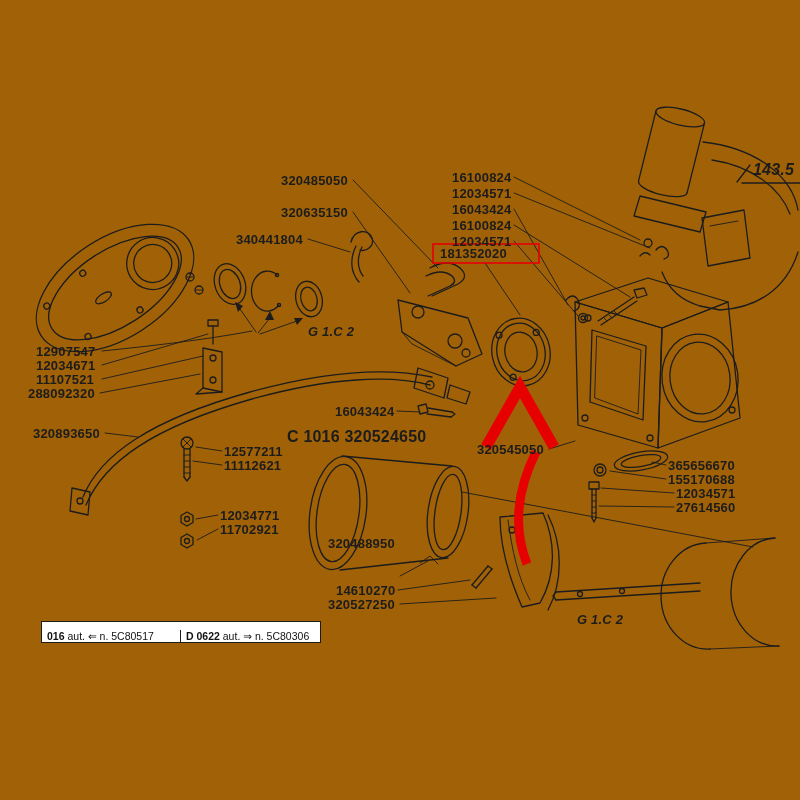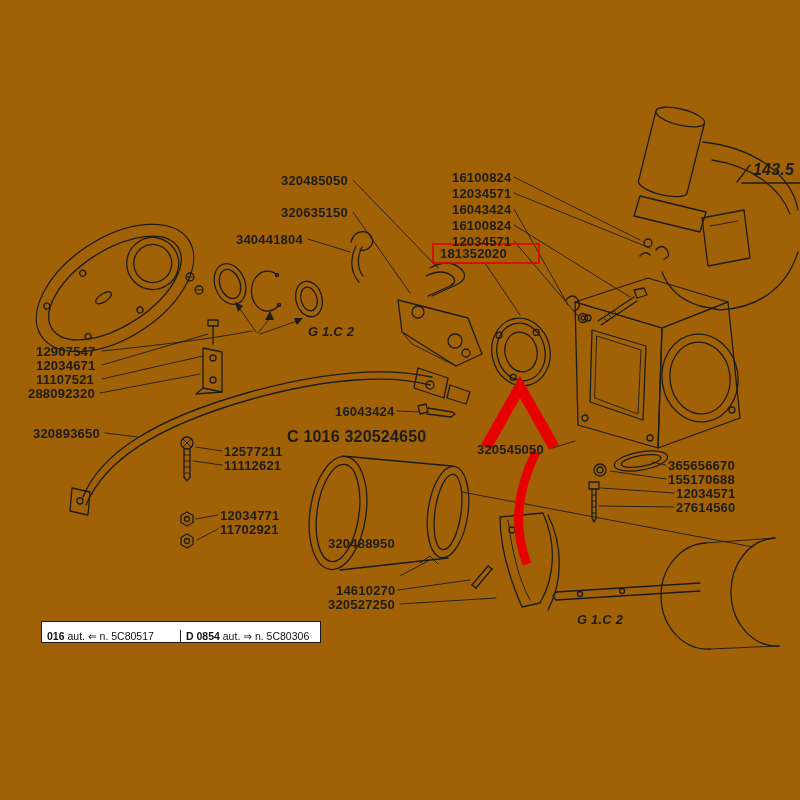--- a/index.html
+++ b/index.html
@@ -298,18 +298,18 @@
   <div class="lbl" style="left:336px;top:584px">14610270</div>
   <div class="lbl" style="left:328px;top:598px">320527250</div>
   <div class="lbl it" style="left:577px;top:613px">G 1.C 2</div>
 
   <div class="footer">
     <div class="cell l">
       <b>016</b>
       <span>aut. ⇐ n. 5C80517</span>
     </div>
     <div class="cell r">
-      <b>D 0854</b>
+      <b>D 0622</b>
       <span>aut. ⇒ n. 5C80306</span>
     </div>
   </div>
 
 </div>
 
 </body></html>

